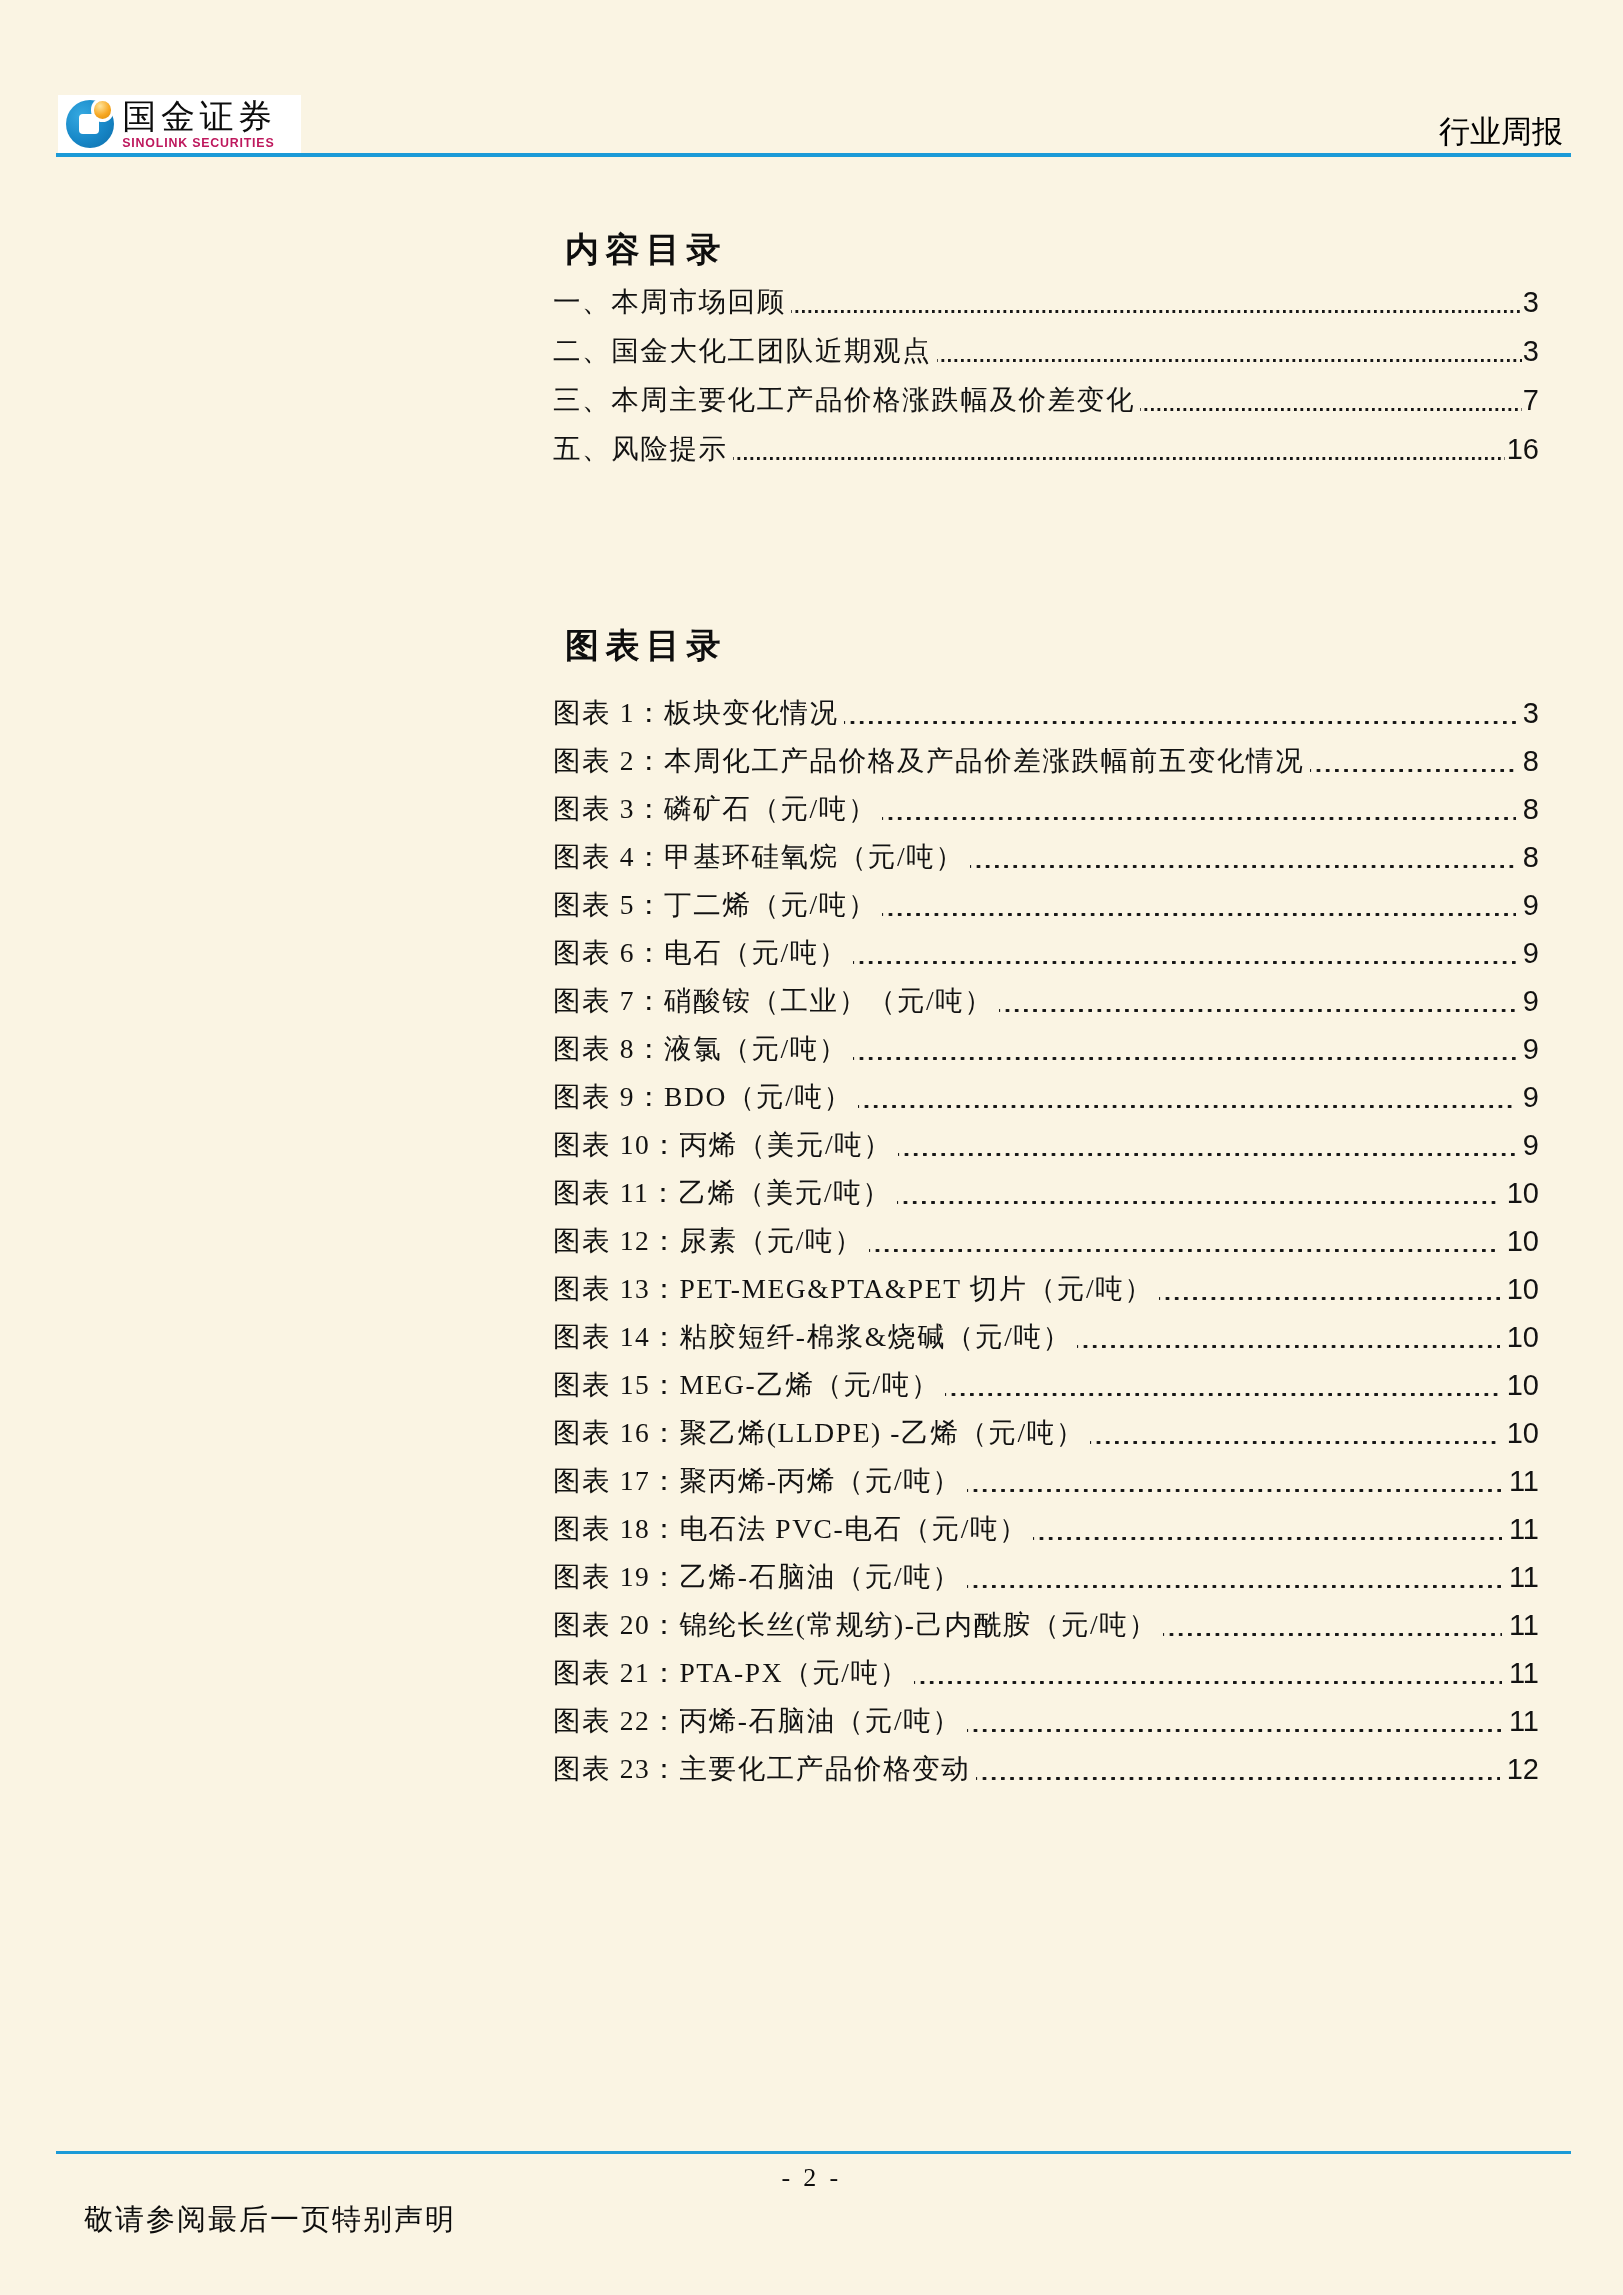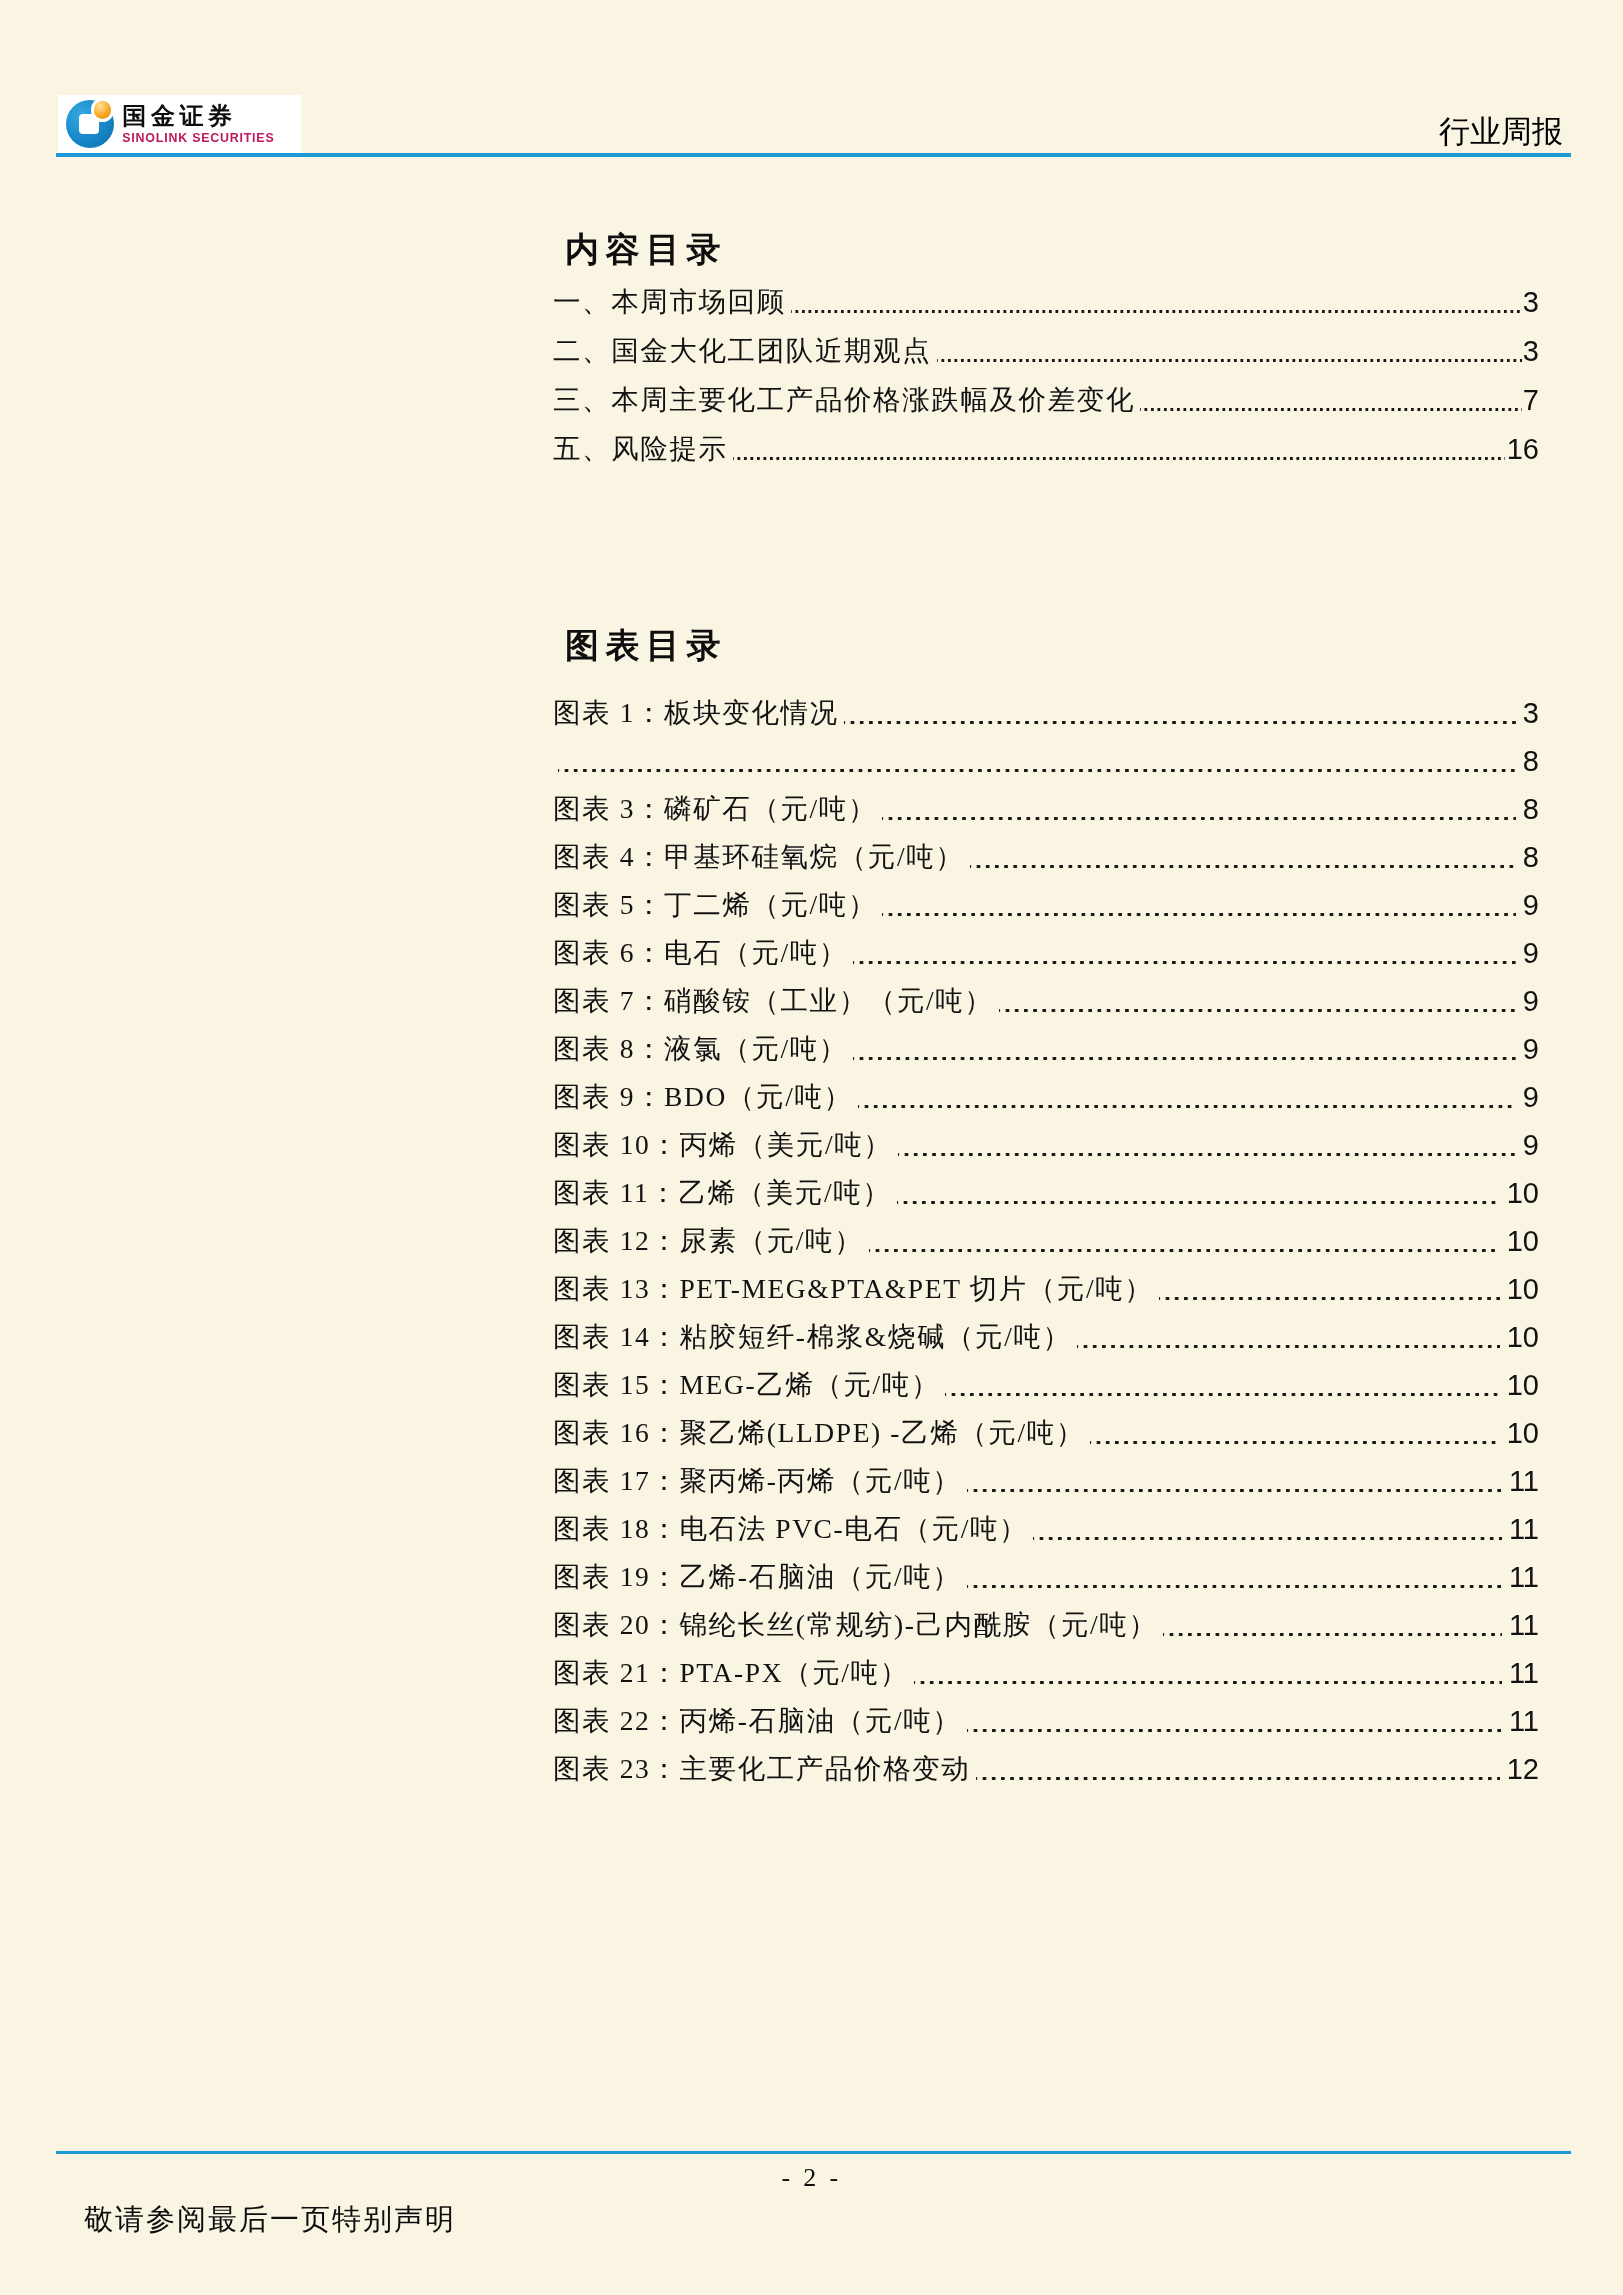--- a/index.html
+++ b/index.html
@@ -13,21 +13,21 @@
     display:flex;align-items:center;box-sizing:border-box;padding:0 5.2px 0 7.8px;
   }
   .logo-mark{position:relative;width:48px;height:48px;flex:0 0 auto;}
   .logo-ring{position:absolute;inset:0;border-radius:50%;
     background:radial-gradient(circle at 32% 32%, #35a9e1 0%, #1787c7 55%, #0d6ca9 100%);}
   .logo-hole{position:absolute;left:13.7px;top:14.4px;width:20px;height:20px;border-radius:3.9px;background:#ffffff;}
   .logo-ball-bg{position:absolute;right:-0.7px;top:-2px;width:23.5px;height:23.5px;border-radius:50%;background:#ffffff;}
   .logo-ball{position:absolute;right:2.6px;top:1.3px;width:17.7px;height:17.7px;border-radius:50%;
     background:radial-gradient(circle at 36% 28%, #ffe49a 0%, #f7a823 55%, #db8a06 100%);}
   .brand{margin-left:8.5px;}
-  .brand-cn{font-family:"Liberation Sans",sans-serif;font-weight:700;font-size:24px;line-height:1;
+  .brand-cn{font-family:"Liberation Sans",sans-serif;font-weight:400;font-size:34px;line-height:1;
     letter-spacing:4.6px;color:#0d0d0d;white-space:nowrap;}
   .brand-en{font-family:"Liberation Sans",sans-serif;font-weight:700;font-size:12.4px;line-height:1;
     letter-spacing:0.8px;color:#be185d;margin-top:3.9px;white-space:nowrap;}
   .report-type{position:absolute;top:115px;right:60px;font-size:31px;line-height:1.1;color:#000;}
   .rule{position:absolute;left:56px;width:1515px;background:#1b9ad7;}
   .rule-top{top:153px;height:3.9px;}
   .rule-bottom{top:2151px;height:3.3px;}
   
   .sec-title{position:absolute;left:553px;margin:12px;font-size:34px;font-weight:700;
     letter-spacing:6.5px;color:#0e0e0e;white-space:nowrap;}
@@ -100,20 +100,21 @@
     </div>
 
   <h2 class="sec-title sec-title-figure">图表目录</h2>
   <div class="list list-figure">
       <div class="row">
         <span class="lbl">图表 1：板块变化情况</span>
         <span class="leader"></span>
         <span class="pg">3</span>
       </div>
       <div class="row">
+        <span class="lbl">图表 2：本周化工产品价格及产品价差涨跌幅前五变化情况</span>
         <span class="leader"></span>
         <span class="pg">8</span>
       </div>
       <div class="row">
         <span class="lbl">图表 3：磷矿石（元/吨）</span>
         <span class="leader"></span>
         <span class="pg">8</span>
       </div>
       <div class="row">
         <span class="lbl">图表 4：甲基环硅氧烷（元/吨）</span>

